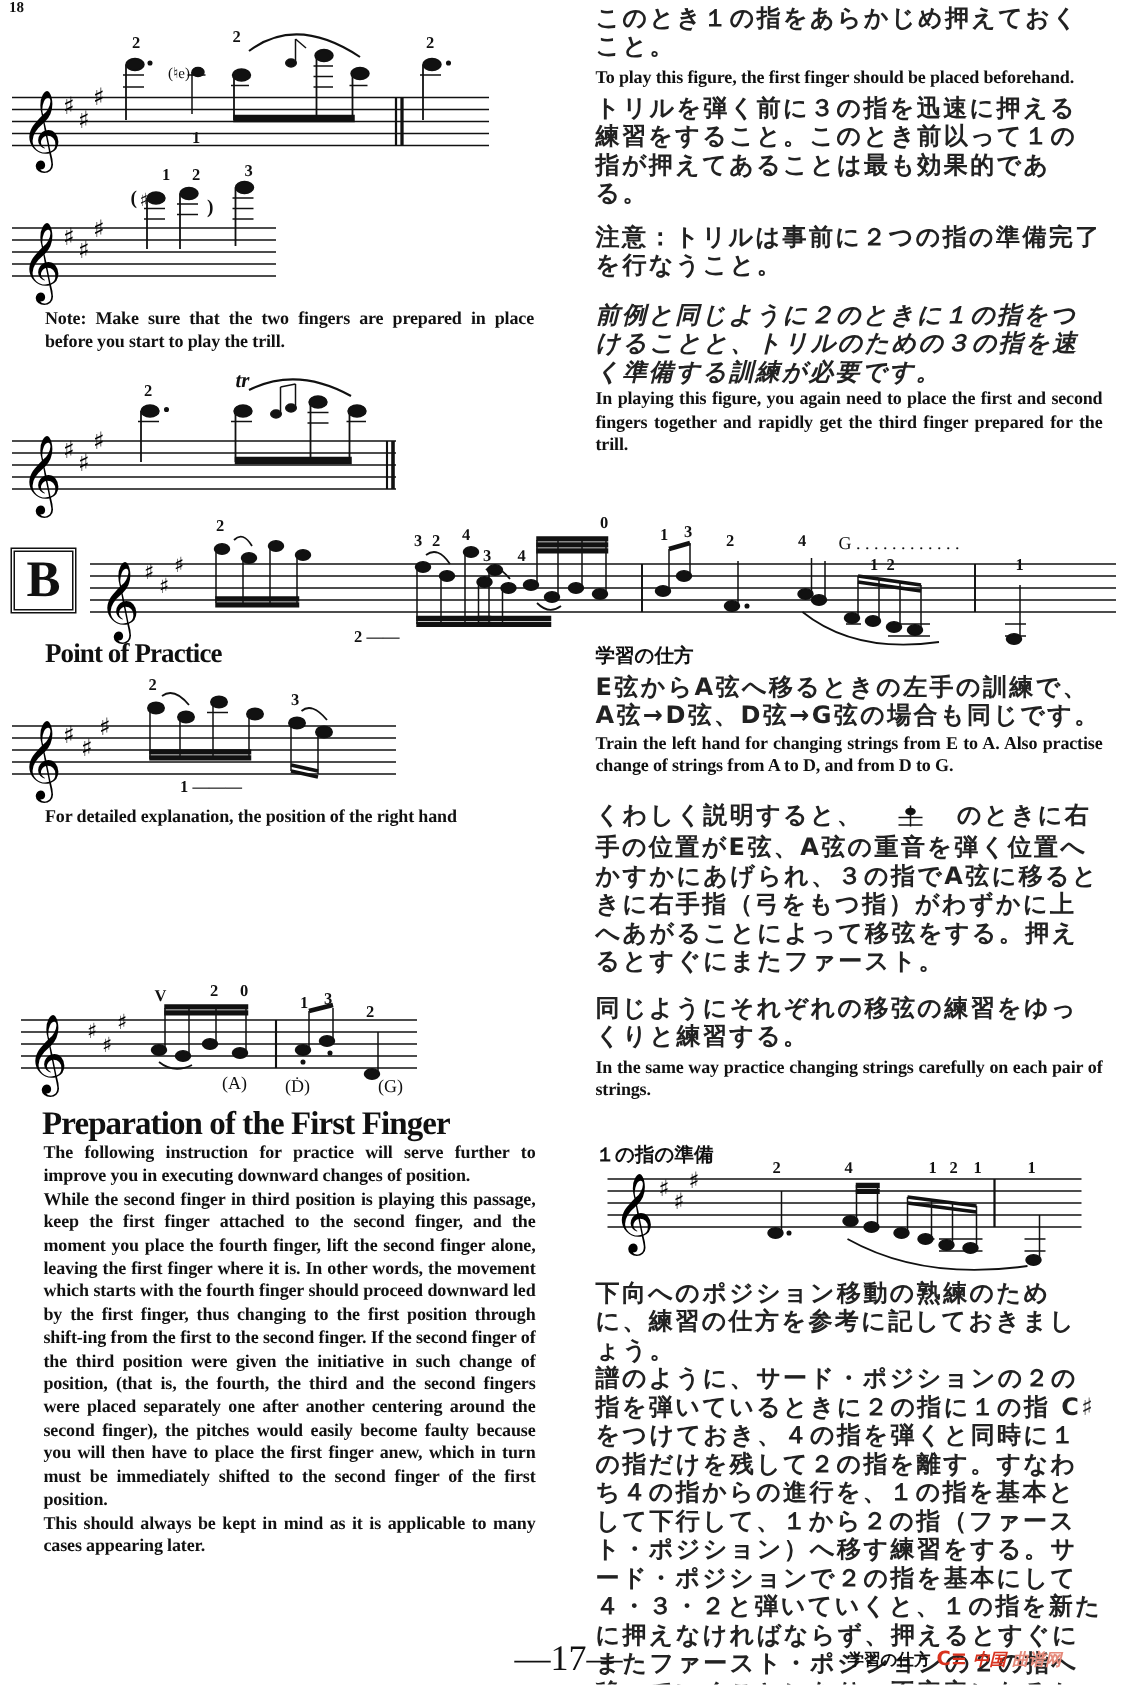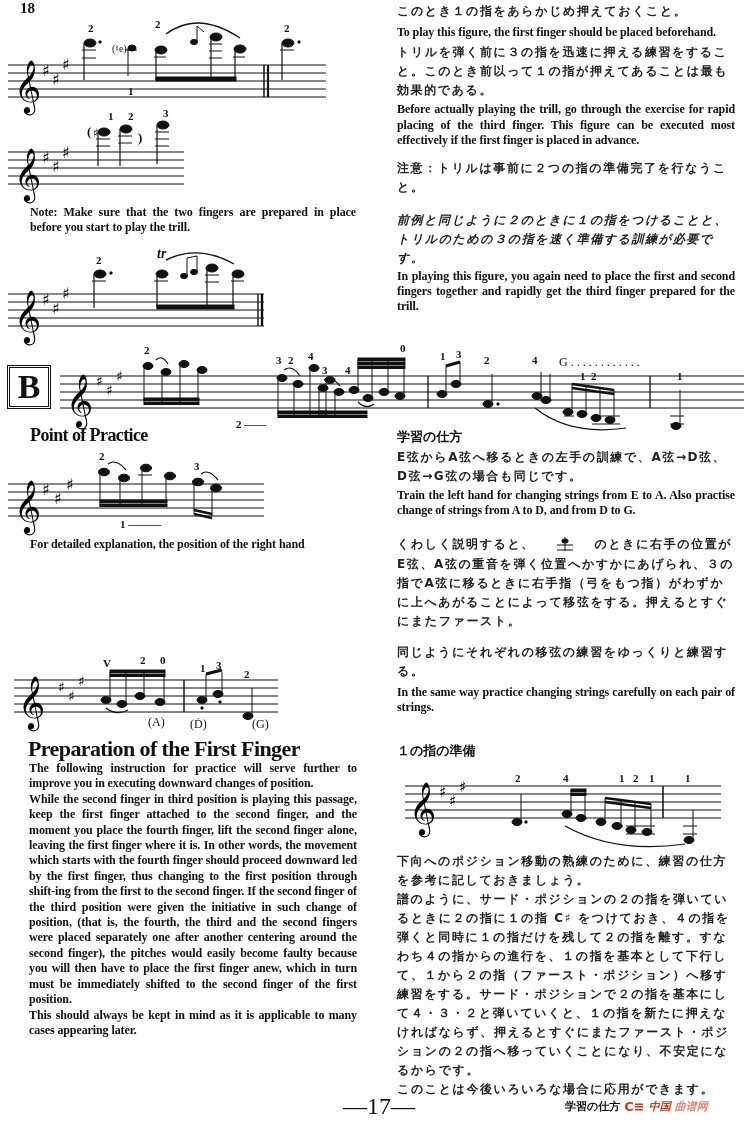--- a/index.html
+++ b/index.html
@@ -1,23 +1,23 @@
 <!DOCTYPE html>
 <html><head>
 <meta charset="utf-8">
 <style>
   html, body { margin: 0; padding: 0; background: #ffffff; }
   body {
     width: 750px; height: 1123px; position: relative; overflow: hidden;
     font-family: "Liberation Serif", serif; color: #111;
   }
   .abs { position: absolute; }
-  .pnum { left: 20px; top: 0px; font-size: 15px; font-weight: bold; font-family: Liberation Serif, serif; }
+  .pnum { left: 6px; top: 0px; font-size: 10px; font-weight: bold; font-family: Liberation Serif, serif; }
   .txt { font-size: 12px; line-height: 15.4px; text-align: justify; font-weight: bold; letter-spacing: -0.1px; }
-  .jp { font-family: "DejaVu Sans", sans-serif; font-size: 12px; line-height: 19px; letter-spacing: 1.6px; font-weight: bold; color: #222; }
+  .jp { font-family: "DejaVu Sans", sans-serif; font-size: 16px; line-height: 19px; letter-spacing: 1.6px; font-weight: bold; color: #222; }
   .jp-h { font-family: "DejaVu Sans", sans-serif; font-size: 13px; font-weight: bold; }
   .h-en { font-family: "Liberation Serif", serif; font-weight: bold; letter-spacing: -0.6px; }
   svg.staff { position: absolute; overflow: visible; }
   .boxB {
     left: 7px; top: 365px; width: 44px; height: 44px; border: 3px double #111;
     box-sizing: border-box; display: flex; align-items: center; justify-content: center;
     font-size: 34px; font-weight: bold; font-family: "Liberation Serif", serif;
   }
   .footer-num { left: 343px; top: 1093px; font-size: 24px; font-family: "Liberation Serif", serif; }
   .watermark { left: 565px; top: 1099px; font-family: "DejaVu Sans", sans-serif; font-size: 11px; font-weight: bold; display: flex; align-items: center; gap: 4px; }
@@ -163,21 +163,20 @@
   <g font-family="Liberation Serif" font-weight="bold" fill="#111">
     <text x="88" y="18" font-size="11">2</text>
     <text x="149" y="12" font-size="14" font-style="italic">tr</text>
   </g>
 </svg>
 
 <div class="abs" style="left:397px;top:2px;width:338px;">
   <div class="jp">このとき１の指をあらかじめ押えておくこと。</div>
   <div class="txt" style="margin-top:4px;">To play this figure, the first finger should be placed beforehand.</div>
   <div class="jp" style="margin-top:3px;">トリルを弾く前に３の指を迅速に押える練習をすること。このとき前以って１の指が押えてあることは最も効果的である。</div>
-  <div class="txt" style="margin-top:2px;">Before actually playing the trill, go through the exercise for rapid placing of the third finger. This figure can be executed most effectively if the first finger is placed in advance.</div>
   <div class="jp" style="margin-top:10px;">注意：トリルは事前に２つの指の準備完了を行なうこと。</div>
   <div class="jp" style="margin-top:14px;font-style:italic;">前例と同じように２のときに１の指をつけることと、トリルのための３の指を速く準備する訓練が必要です。</div>
   <div class="txt" style="margin-top:1px;">In playing this figure, you again need to place the first and second fingers together and rapidly get the third finger prepared for the trill.</div>
 </div>
 
 <div class="abs boxB">B</div>
 <svg class="staff" style="left:60px;top:336px" width="685" height="96" viewBox="0 0 685 96">
   <g stroke="#111" stroke-width="1.1">
     <line x1="0" y1="40" x2="684" y2="40"></line>
       <line x1="0" y1="48" x2="684" y2="48"></line>

